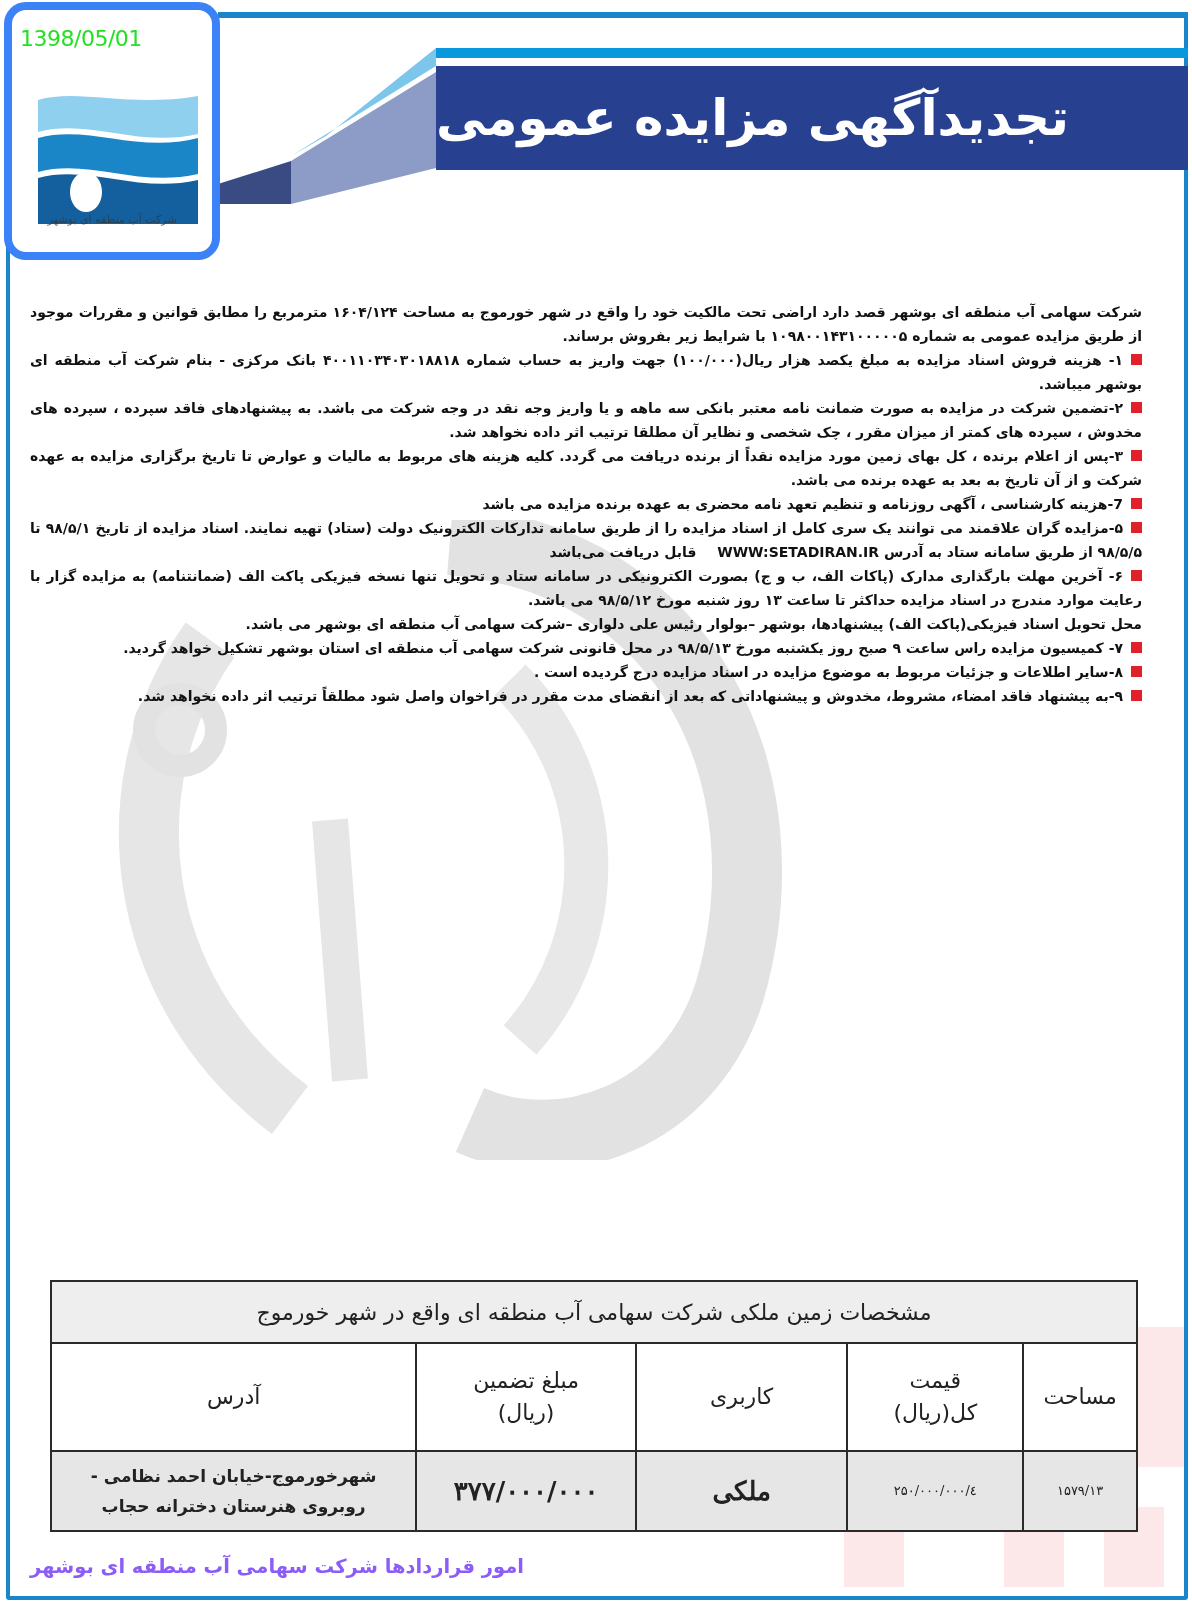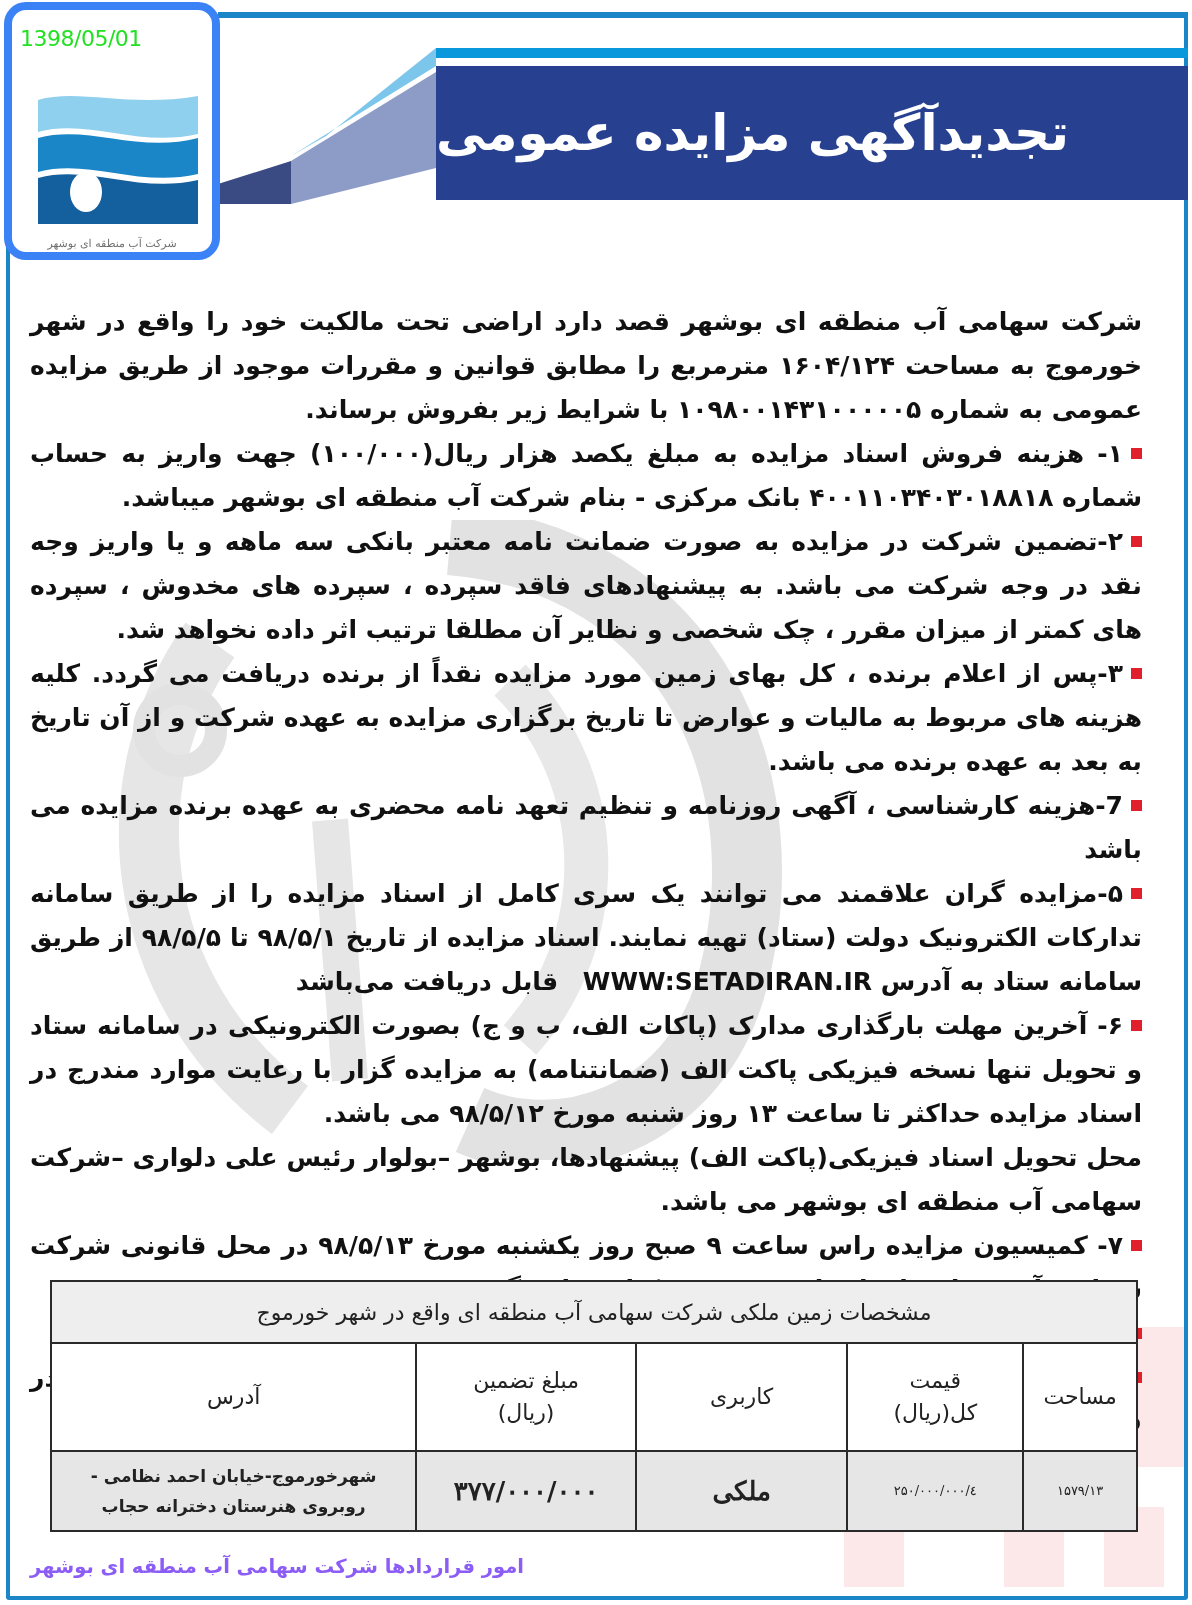--- a/index.html
+++ b/index.html
@@ -19,40 +19,40 @@
   .logo-box {
     position: absolute; left: 4px; top: 2px; width: 216px; height: 258px;
     border: 8px solid #3b82f6; border-radius: 22px; background: #fff; z-index: 3; overflow: hidden;
   }
   .date-stamp {
     position: absolute; left: 8px; top: 16px; font-family: "DejaVu Sans", sans-serif;
     font-size: 22px; color: #22e022; letter-spacing: -0.5px;
   }
   .logo-svg { position: absolute; left: 26px; top: 78px; }
   .logo-caption {
-    position: absolute; left: 10px; bottom: 2px; width: 180px; font-size: 11px; color: #333;
+    position: absolute; left: 10px; bottom: 26px; width: 180px; font-size: 11px; color: #333;
     direction: rtl; text-align: center; font-family: "DejaVu Serif", serif; opacity: 0.7;
   }
 
   .hdr-thin-line { position: absolute; left: 218px; top: 12px; width: 970px; height: 4px; background: #1a86c8; }
   .hdr-cyan-bar { position: absolute; left: 436px; top: 48px; width: 752px; height: 10px; background: #0a98dc; }
   .hdr-svg { position: absolute; left: 218px; top: 44px; z-index: 2; }
   .hdr-title-bar {
-    position: absolute; left: 436px; top: 66px; width: 752px; height: 134px; background: #27408f;
+    position: absolute; left: 436px; top: 66px; width: 752px; height: 104px; background: #27408f;
     display: flex; align-items: center; justify-content: flex-end; padding-right: 60px; direction: rtl;
   }
   .hdr-title {
     color: #fff; font-size: 50px; font-weight: bold; font-family: "DejaVu Sans", sans-serif;
     letter-spacing: -1px; direction: rtl;
   }
 
   
   .content {
     position: absolute; left: 30px; top: 300px; width: 1112px; direction: rtl; text-align: justify;
-    font-family: "DejaVu Sans", sans-serif; font-weight: bold; font-size: 25px; line-height: 44px;
+    font-family: "DejaVu Sans", sans-serif; font-weight: bold; font-size: 14px; line-height: 24px;
     color: #111; z-index: 2;
   }
   .para { margin-bottom: 0; }
   .bullet {
     display: inline-block; width: 11px; height: 11px; background: #e0202a; margin-left: 8px;
     vertical-align: middle; position: relative; top: -2px;
   }
   .ltr { direction: ltr; unicode-bidi: embed; margin-left: 16px; }
 
   

